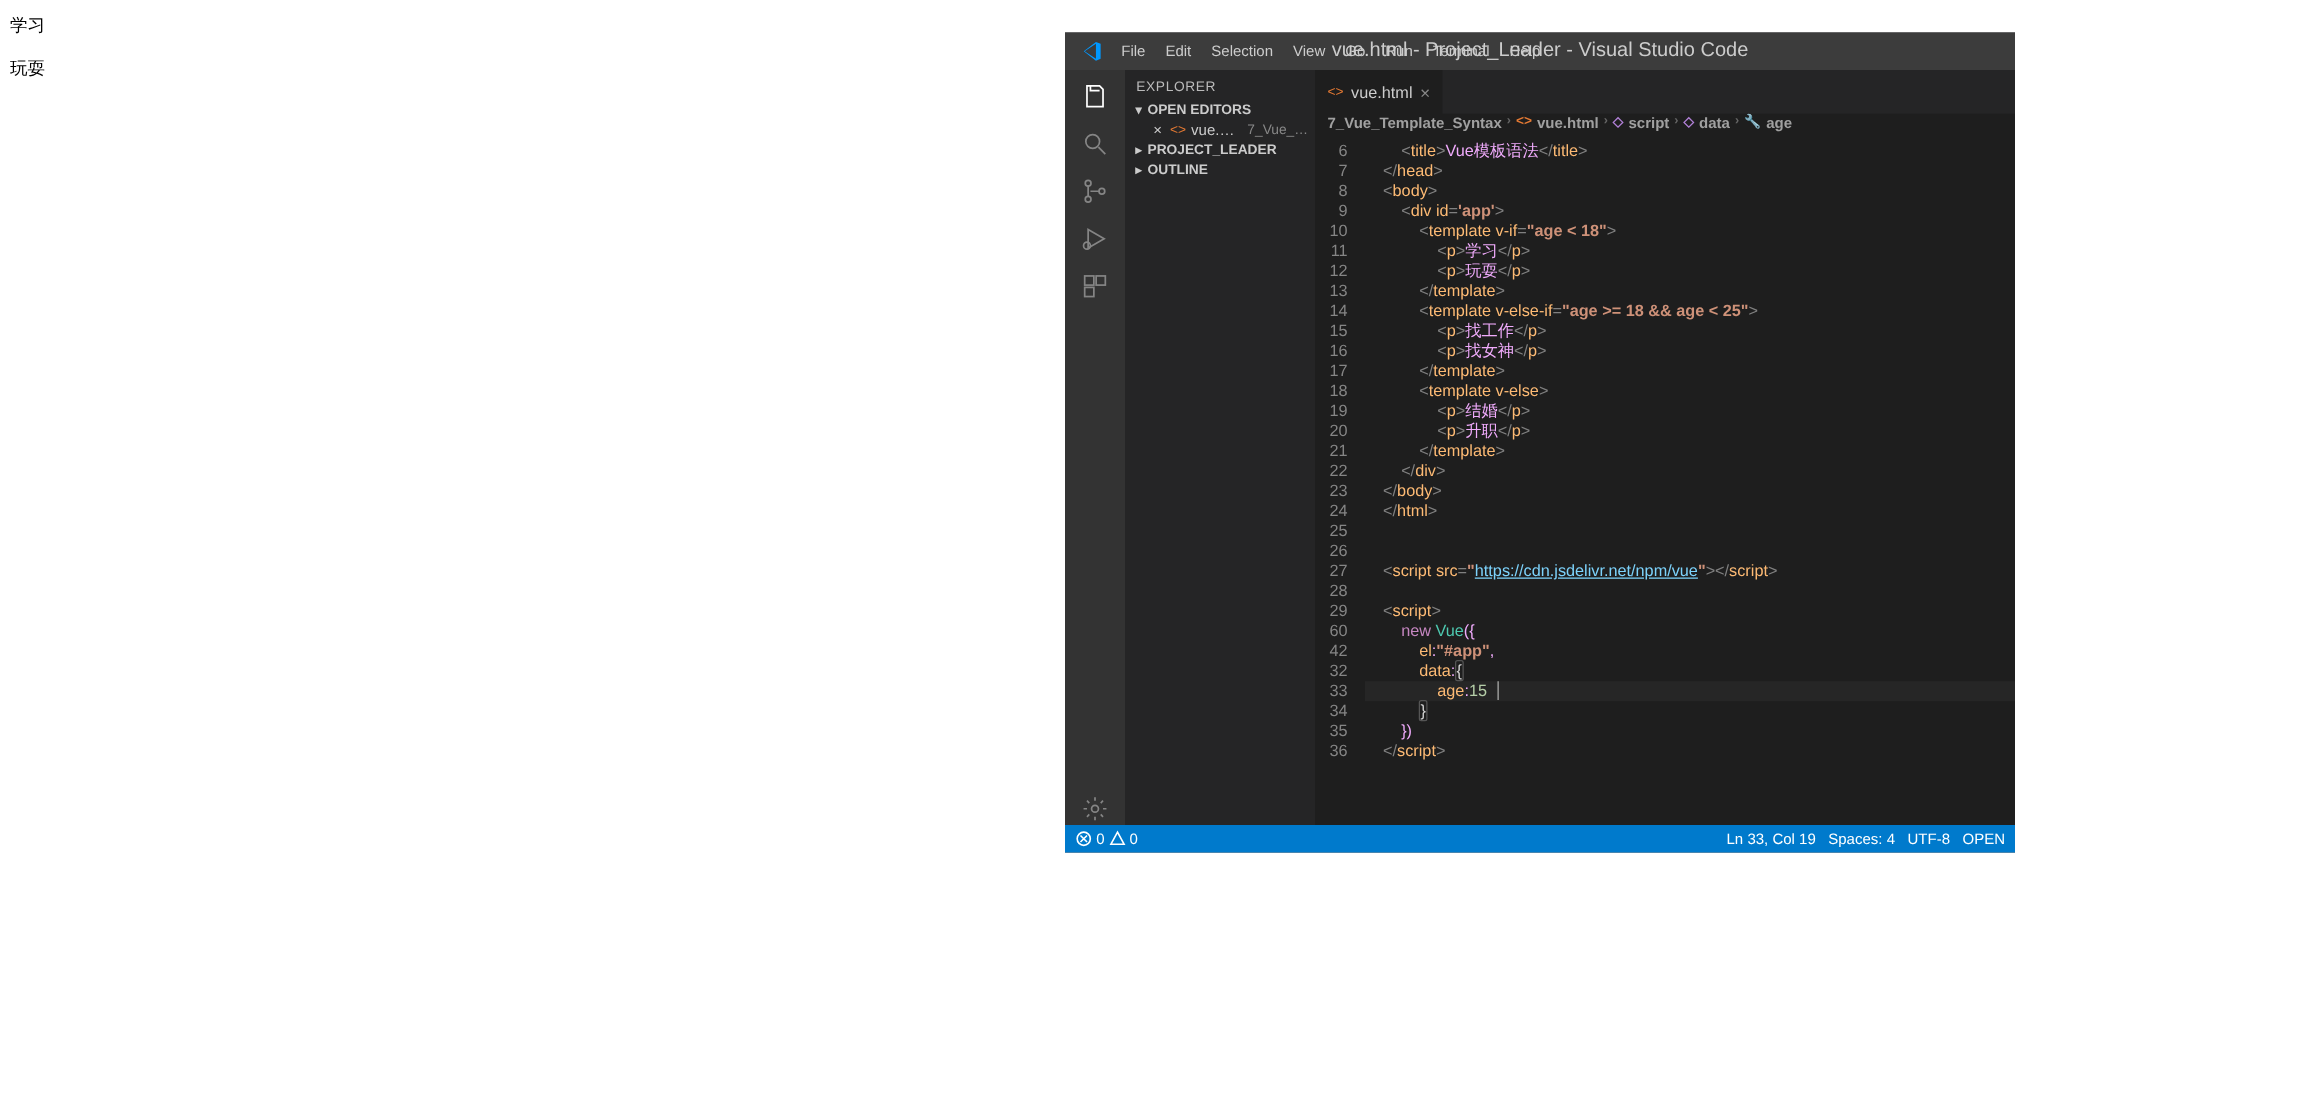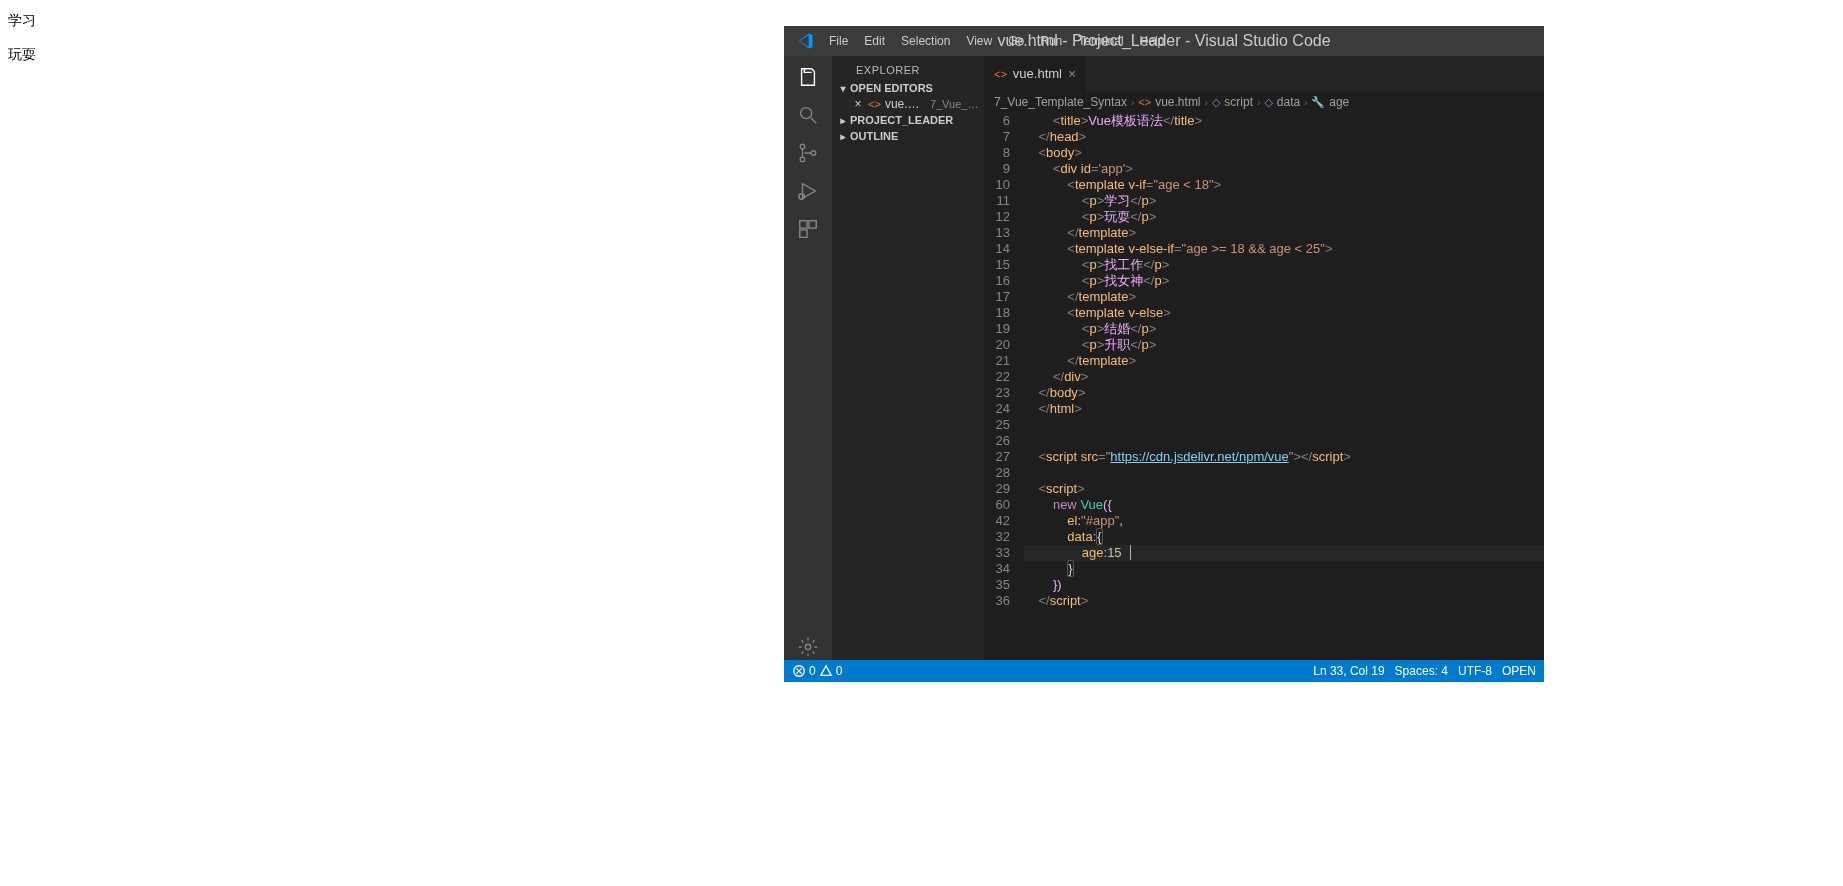--- a/index.html
+++ b/index.html
@@ -1,56 +1,56 @@
 <!DOCTYPE html>
 <html><head>
 <meta charset="utf-8">
 <style>
 * { margin:0; padding:0; box-sizing:border-box; font-family:"Segoe UI",Arial,sans-serif; }
 body { width:1843px; height:886px; background:#fff; overflow:hidden; position:relative; }
 .page-left { position:absolute; left:8px; top:12px; font-size:14px; color:#000; }
 .page-left p { margin-bottom:16px; }
-.vscode { position:absolute; left:784px; top:26px; width:760px; height:656px; background:#252526; display:flex; flex-direction:column; font-size:12px; color:#ccc; }
+.vscode { position:absolute; left:852px; top:26px; width:760px; height:656px; background:#252526; display:flex; flex-direction:column; font-size:12px; color:#ccc; }
 .titlebar { height:30px; background:#3c3c3c; display:flex; align-items:center; padding:0 4px; position:relative; }
 .vsc-logo { width:18px; height:18px; margin:0 8px; }
 .vsc-logo svg { width:100%; height:100%; }
 .menu { display:flex; gap:2px; }
 .menu span { padding:4px 7px; cursor:default; }
 .wintitle { position:absolute; left:0; right:0; text-align:center; pointer-events:none; font-size:16px; }
 .main { flex:1; display:flex; overflow:hidden; }
 .activitybar { width:48px; background:#333; display:flex; flex-direction:column; align-items:center; padding-top:8px; gap:12px; }
 .ab-icon { width:26px; height:26px; display:flex; align-items:center; justify-content:center; cursor:pointer; color:#858585; }
 .ab-icon.active { color:#fff; }
 .ab-icon svg { width:22px; height:22px; stroke:currentColor; fill:none; stroke-width:1.5; }
 .ab-spacer { flex:1; }
 .sidebar { width:152px; background:#252526; display:flex; flex-direction:column; }
-.sidebar-title { font-size:11px; padding:8px 12px 4px 24px; color:#bbb; letter-spacing:0.5px; }
+.sidebar-title { font-size:11px; padding:8px 12px 4px 9px; color:#bbb; letter-spacing:0.5px; }
 .section-hdr { display:flex; align-items:center; padding:2px 4px; font-size:11px; font-weight:700; cursor:pointer; }
 .section-hdr .chev { width:14px; text-align:center; font-size:10px; }
 .openfile { display:flex; align-items:center; padding:1px 4px 1px 20px; font-size:12px; gap:4px; }
 .openfile .x { width:14px; text-align:center; font-size:12px; cursor:pointer; color:#ccc; }
 .file-ico { color:#e37933; font-size:11px; }
 .file-name { white-space:nowrap; overflow:hidden; text-overflow:ellipsis; }
 .file-path { color:#888; font-size:11px; margin-left:2px; overflow:hidden; text-overflow:ellipsis; }
 .editor { flex:1; background:#1e1e1e; display:flex; flex-direction:column; overflow:hidden; }
 .tabs { height:35px; background:#252526; display:flex; align-items:stretch; }
 .tab { display:flex; align-items:center; padding:0 10px; gap:6px; background:#1e1e1e; font-size:13px; cursor:pointer; }
 .tab .close { color:#888; font-size:14px; }
-.breadcrumb { height:22px; display:flex; align-items:center; padding:0 10px; font-size:12px; color:#a0a0a0; gap:4px; }
+.breadcrumb { height:22px; display:flex; align-items:flex-start; padding:0 10px; font-size:12px; color:#a0a0a0; gap:4px;font-weight:bold; }
 .breadcrumb .sep { color:#666; font-size:10px; }
 .breadcrumb .bc-icon { font-size:11px; }
 .code { flex:1; display:flex; overflow:auto; font-family:Consolas,"Courier New",monospace; font-size:13px; line-height:16px; }
 .gutter { width:40px; text-align:right; color:#858585; padding:0 14px 0 0; user-select:none; }
 .gutter div { height:16px; }
 .lines { flex:1; white-space:pre; color:#d4d4d4; }
 .lines div { height:16px; }
 .tag { color:#808080; }
 .tagname { color:#fdba74; }
 .attr { color:#fdba74; }
-.str { color:#ce9178; }
+.str { color:#ce9178;font-weight:bold; }
 .kw2 { color:#c586c0; }
 .cls { color:#4ec9b0; }
 .txt { color:#f0abfc; }
 .num { color:#b5cea8; }
 .url { color:#7dd3fc; text-decoration:underline; }
 .cursor-line { background:rgba(255,255,255,0.04); }
 .cursor-caret { display:inline-block; width:1px; height:15px; background:#aeafad; vertical-align:text-bottom; margin-left:8px; }
 .brace-hi { border:1px solid #555; border-radius:2px; }
 .statusbar { height:22px; background:#007acc; color:#fff; display:flex; align-items:center; font-size:12px; padding:0 8px; justify-content:space-between; }
 .sb-left, .sb-right { display:flex; align-items:center; gap:10px; }

